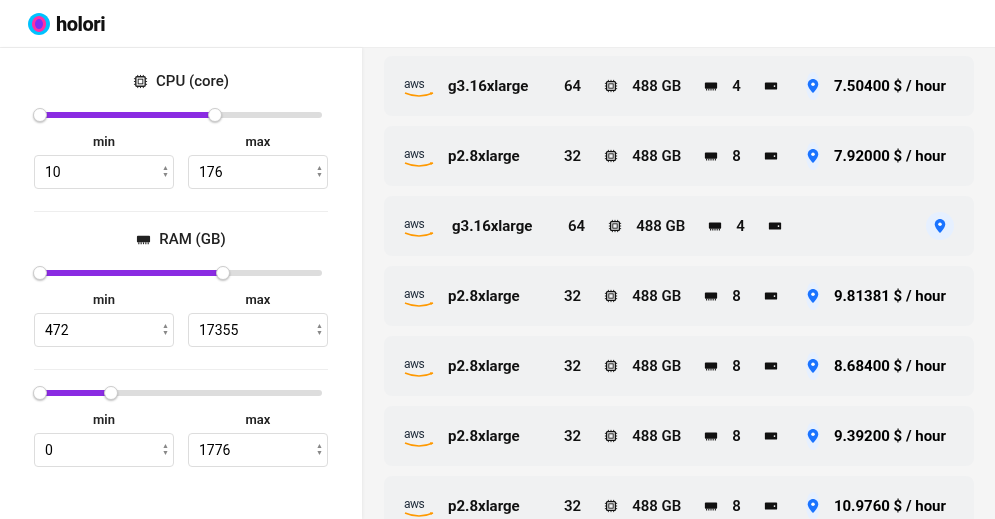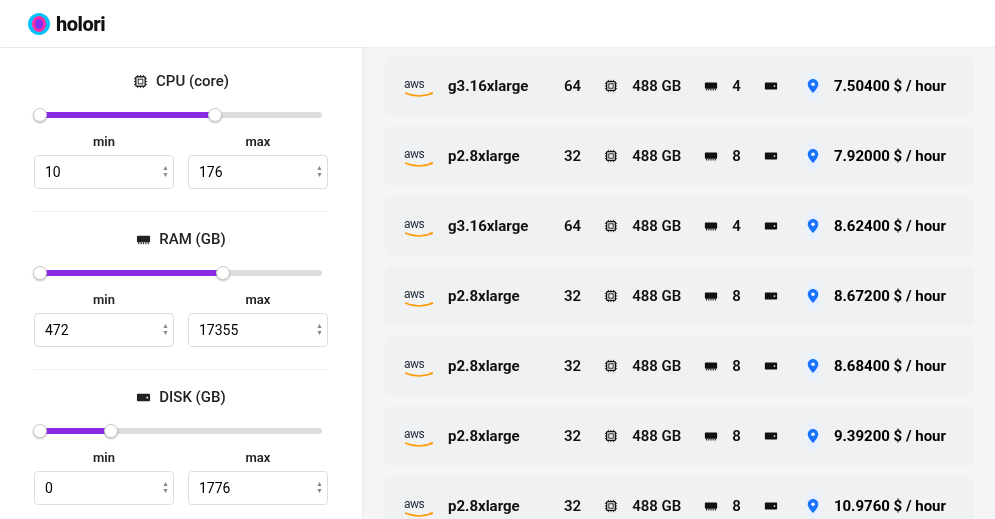--- a/index.html
+++ b/index.html
@@ -165,26 +165,20 @@
             <div class="spin">
                 <span>▲</span>
                 <span>▼</span>
               </div>
           </div>
         </div>
       </div>
     </div>
 
     <div class="filter-block" style="border-bottom:none">
-      <div class="filter-head">
-        <svg viewBox="0 0 16 16">
-            <use href="#i-disk"></use>
-          </svg>
-        <span>DISK (GB)</span>
-      </div>
       <div class="slider-wrap">
         <div class="slider-track"></div>
         <div class="slider-fill" style="left: 0%; width: 25%;"></div>
         <div class="slider-thumb" style="left: 0%;"></div>
         <div class="slider-thumb" style="left: 25%;"></div>
       </div>
       <div class="minmax-row">
         <div class="minmax-col">
           <div class="minmax-label">min</div>
           <div class="num-input">
@@ -310,21 +304,20 @@
               <use href="#i-disk"></use>
             </svg>
           </div>
      </div>
      <div class="spacer"></div>
      <div class="pin">
           <svg viewBox="0 0 14 16">
             <use href="#i-pin"></use>
           </svg>
         </div>
-     <div class="price">8.62400 $ / hour</div>
    </div>
       <div class="row-card">
      <div class="provider">
           <div class="aws-logo"><span class="t">aws</span><svg class="s" viewBox="0 0 30 6">
               <path d="M1 1 Q15 7 29 1" fill="none" stroke="#ff9900" stroke-width="1.5"></path>
               <path d="M26 0 L29 1 L27 3 Z" fill="#ff9900"></path>
             </svg></div>
         </div>
      <div class="instance">p2.8xlarge</div>
      <div class="spec-group">
@@ -346,21 +339,21 @@
               <use href="#i-disk"></use>
             </svg>
           </div>
      </div>
      <div class="spacer"></div>
      <div class="pin">
           <svg viewBox="0 0 14 16">
             <use href="#i-pin"></use>
           </svg>
         </div>
-     <div class="price">8.67200 $ / hour</div>
+     <div class="price">9.81381 $ / hour</div>
    </div>
       <div class="row-card">
      <div class="provider">
           <div class="aws-logo"><span class="t">aws</span><svg class="s" viewBox="0 0 30 6">
               <path d="M1 1 Q15 7 29 1" fill="none" stroke="#ff9900" stroke-width="1.5"></path>
               <path d="M26 0 L29 1 L27 3 Z" fill="#ff9900"></path>
             </svg></div>
         </div>
      <div class="instance">p2.8xlarge</div>
      <div class="spec-group">

